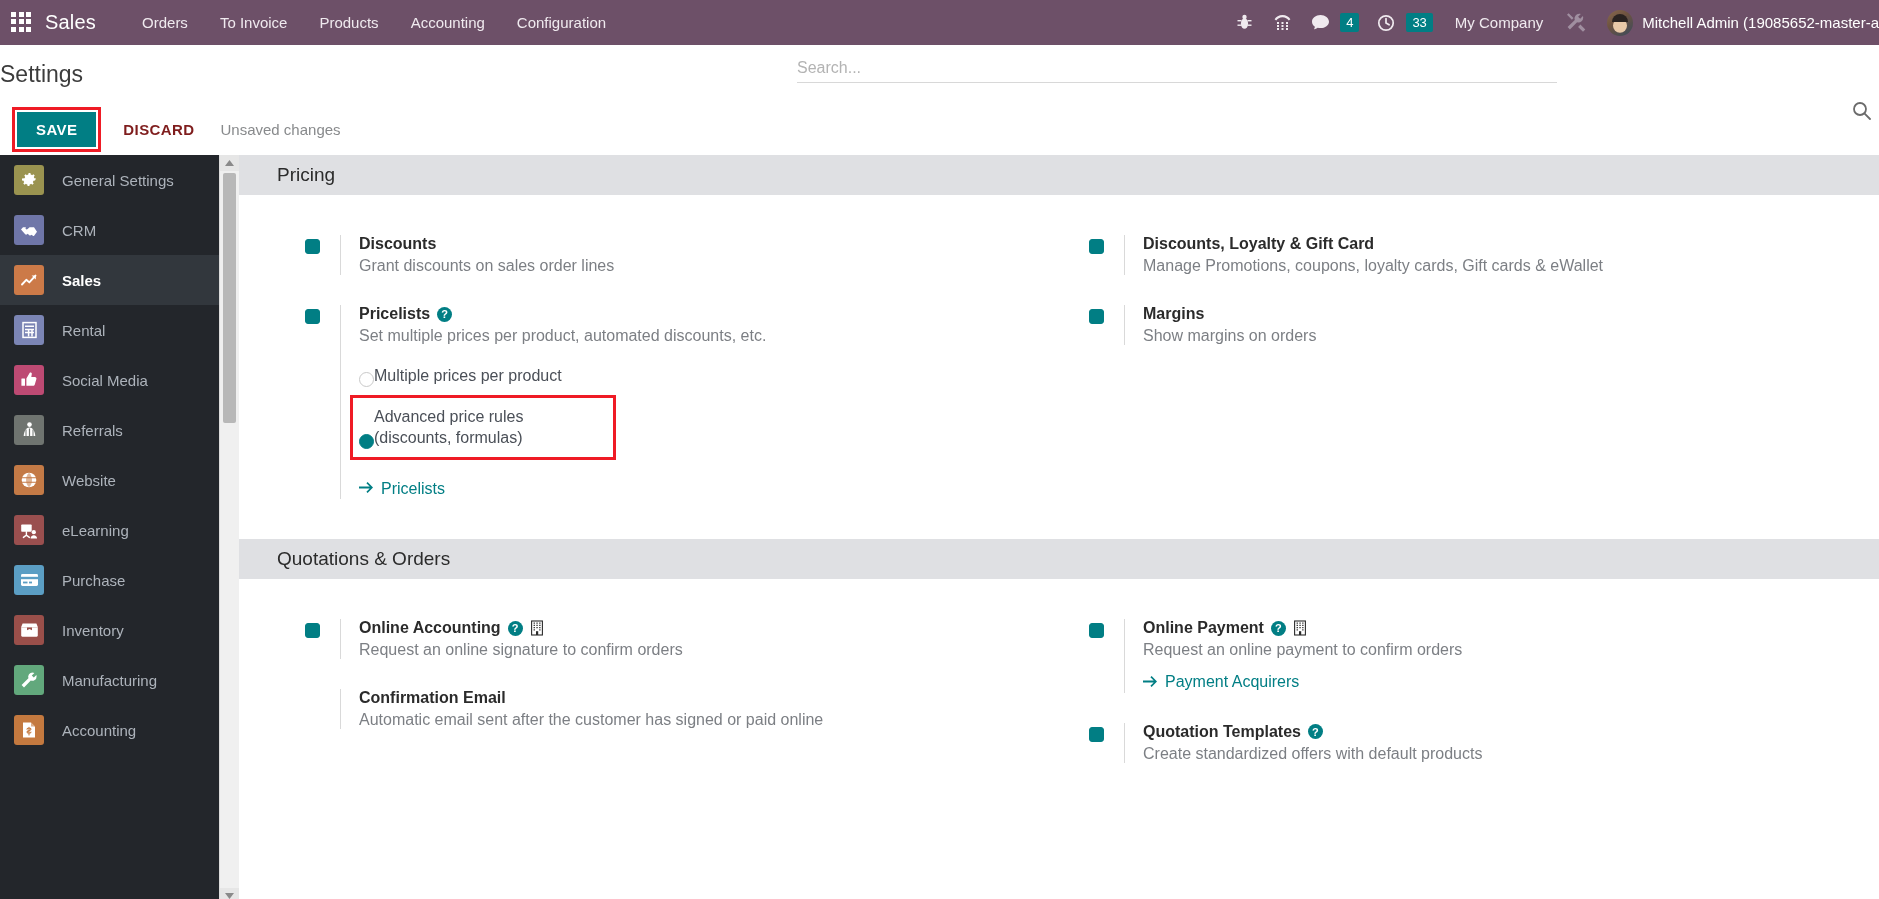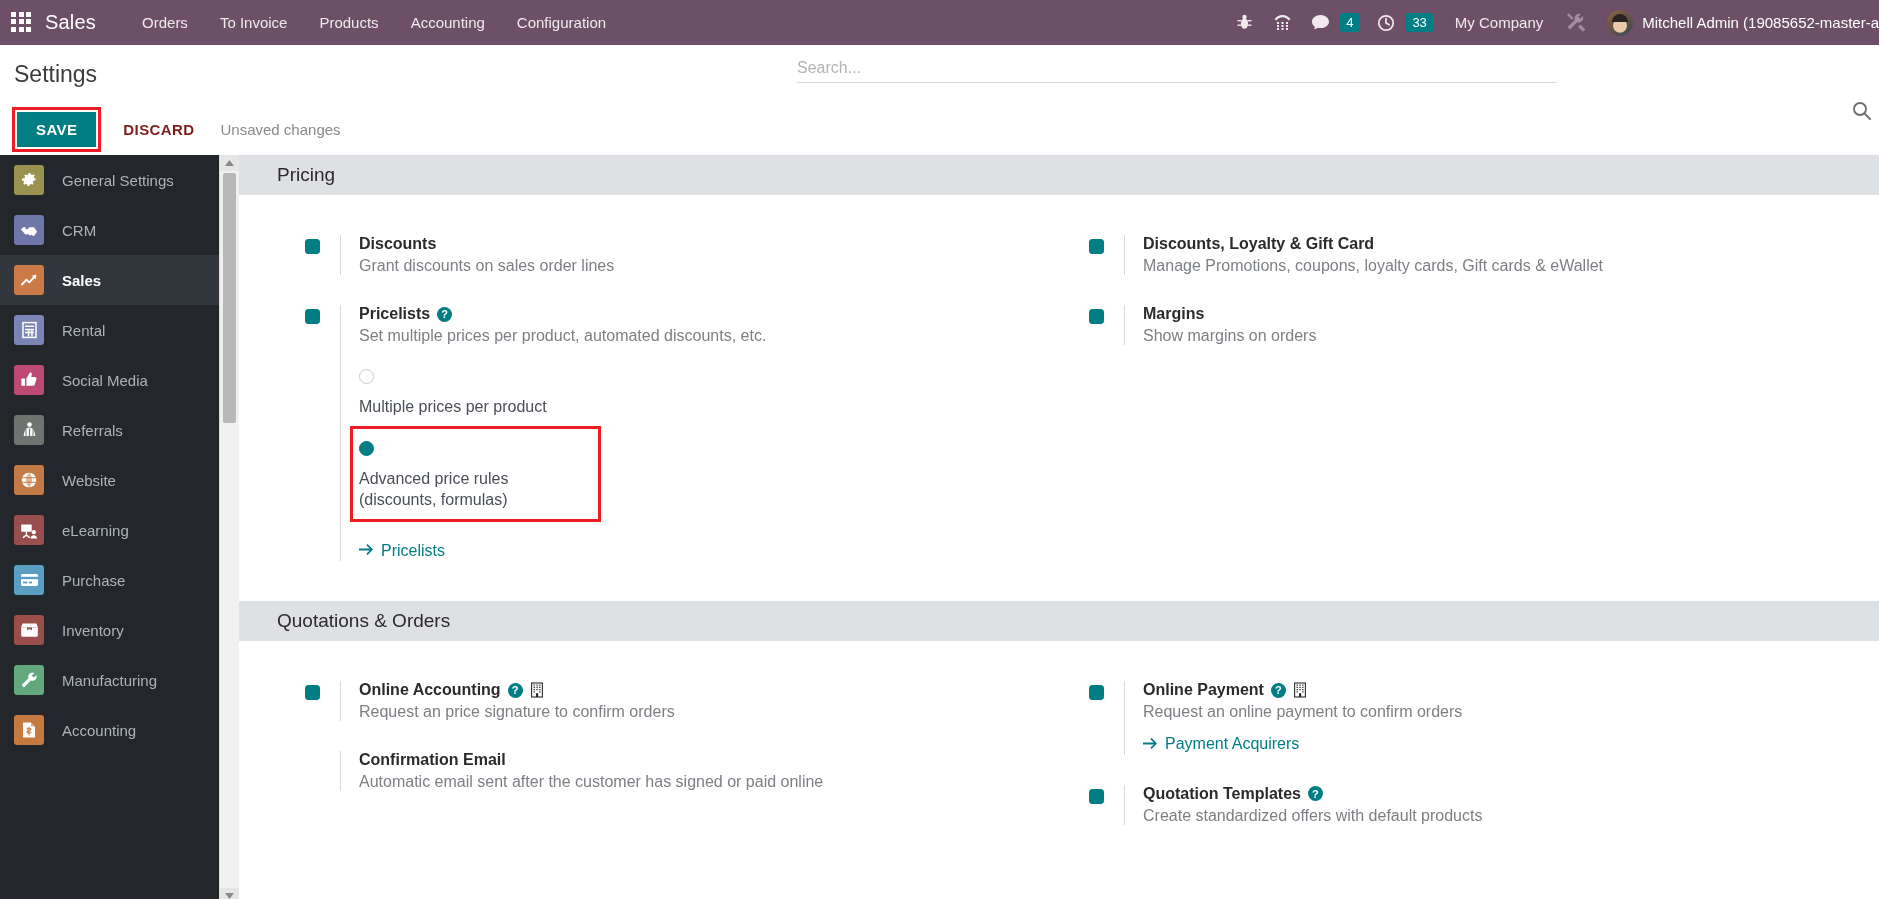--- a/index.html
+++ b/index.html
@@ -70,21 +70,21 @@
   .user-name {
     font-size: 15px; color: #ffffff; white-space: nowrap;
     overflow: hidden; max-width: 300px; cursor: pointer;
   }
 
   
   .control-panel {
     height: 58px; background: #ffffff; display: flex; align-items: center;
     position: relative; border-bottom: none;
   }
-  .page-title { font-size: 23px; color: #3c3c3c; padding-left: 14px; font-weight: 400; }
+  .page-title { font-size: 23px; color: #3c3c3c; font-weight: 400; }
   .searchbar {
     position: absolute; left: 797px; top: 14px; width: 760px;
     border-bottom: 1px solid #d8d8d8; padding-bottom: 5px;
   }
   .searchbar input {
     border: none; outline: none; width: 100%;
     font-size: 16px; color: #666; font-family: "Liberation Sans", sans-serif;
   }
   .searchbar input::placeholder { color: #b3b3b3; }
   .search-glass {
@@ -175,22 +175,22 @@
   .s-desc { font-size: 16px; color: #7c7f84; font-weight: 400; }
   .help-ico {
     width: 15px; height: 15px; border-radius: 50%;
     background: #017e84; color: #fff; font-size: 11px; font-weight: 700;
     display: inline-flex; align-items: center; justify-content: center;
     cursor: pointer; flex: none;
   }
   .bldg-ico { cursor: pointer; display: inline-flex; }
   .radio-group { margin-top: 18px; }
   .radio-line {
-    display: flex; align-items: flex-start; gap: 12px;
-    margin-bottom: 4px; padding: 2px 0; flex-direction: column;
+    display: flex; align-items: flex-end; 
+    margin-bottom: 4px; padding: 2px 0;
   }
   .radio {
     width: 15px; height: 15px; border-radius: 50%; flex: none;
     border: 1px solid #c9c9c9; background: #fff; margin-top: 4px; cursor: pointer;
   }
   .radio.on { background: #017e84; border-color: #017e84; }
   .radio-label { font-size: 16px; color: #4a4f57; line-height: 1.35; }
   .radio-highlight {
     border: 3px solid #ef1b25; padding: 6px 90px 6px 6px;
     display: inline-block; margin-left: -9px; margin-top: 2px;
@@ -525,21 +525,21 @@
               <span>Online Accounting</span>
               <span class="help-ico">?</span>
               <span class="bldg-ico">
                 <svg width="14" height="16" viewBox="0 0 14 16" fill="none" stroke="#2b2b2b" stroke-width="1.1">
                   <rect x="1.6" y="1" width="10.8" height="14"></rect>
                   <path d="M3.6 3.2h1.3M6.4 3.2h1.3M9.2 3.2h1.3M3.6 5.4h1.3M6.4 5.4h1.3M9.2 5.4h1.3M3.6 7.6h1.3M6.4 7.6h1.3M9.2 7.6h1.3M3.6 9.8h1.3M9.2 9.8h1.3" stroke-width="1.3"></path>
                   <rect x="6" y="11.2" width="2.2" height="3.8" fill="#2b2b2b" stroke="none"></rect>
                 </svg>
               </span>
             </div>
-            <div class="s-desc">Request an price signature to confirm orders</div>
+            <div class="s-desc">Request an online signature to confirm orders</div>
           </div>
         </div>
 
         <div class="setting-row">
           <span class="cb hidden-cb"></span>
           <div class="setting-body">
             <div class="s-title">Confirmation Email</div>
             <div class="s-desc">Automatic email sent after the customer has signed or paid online</div>
           </div>
         </div>

